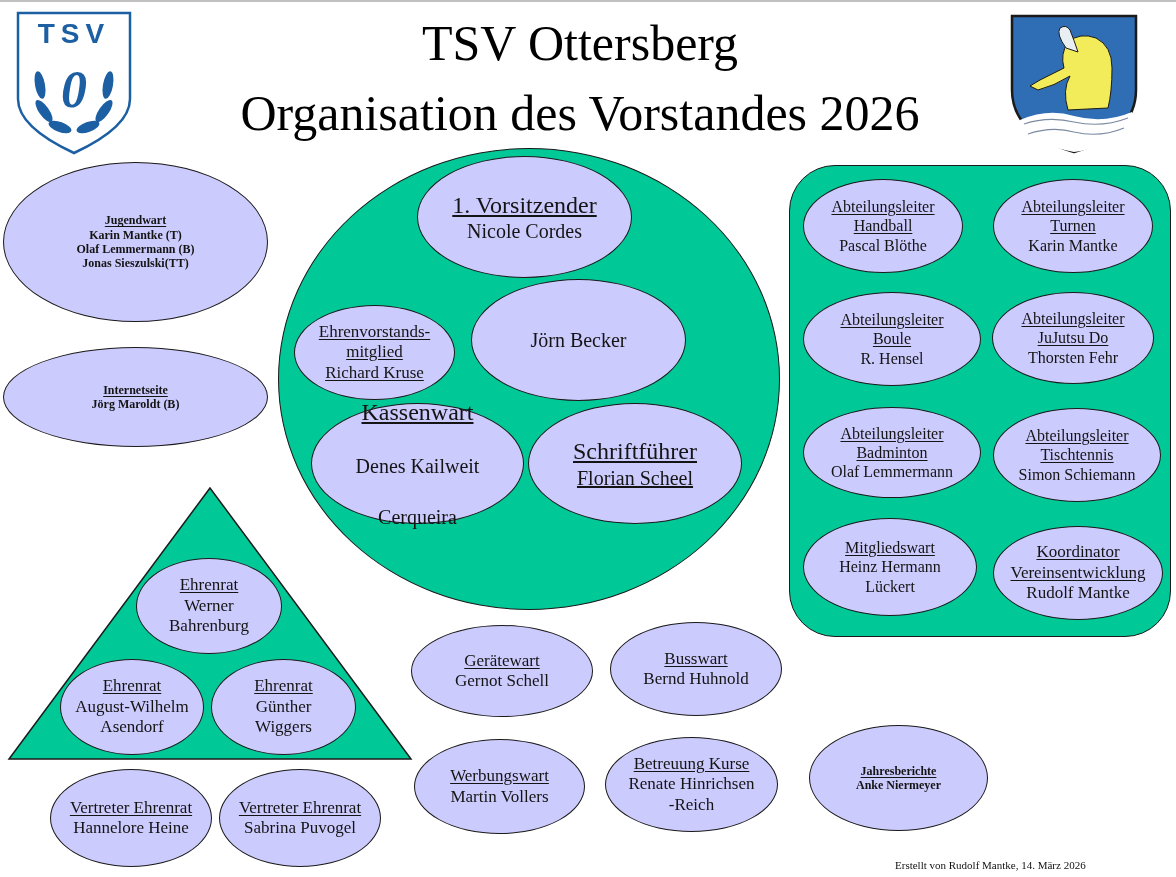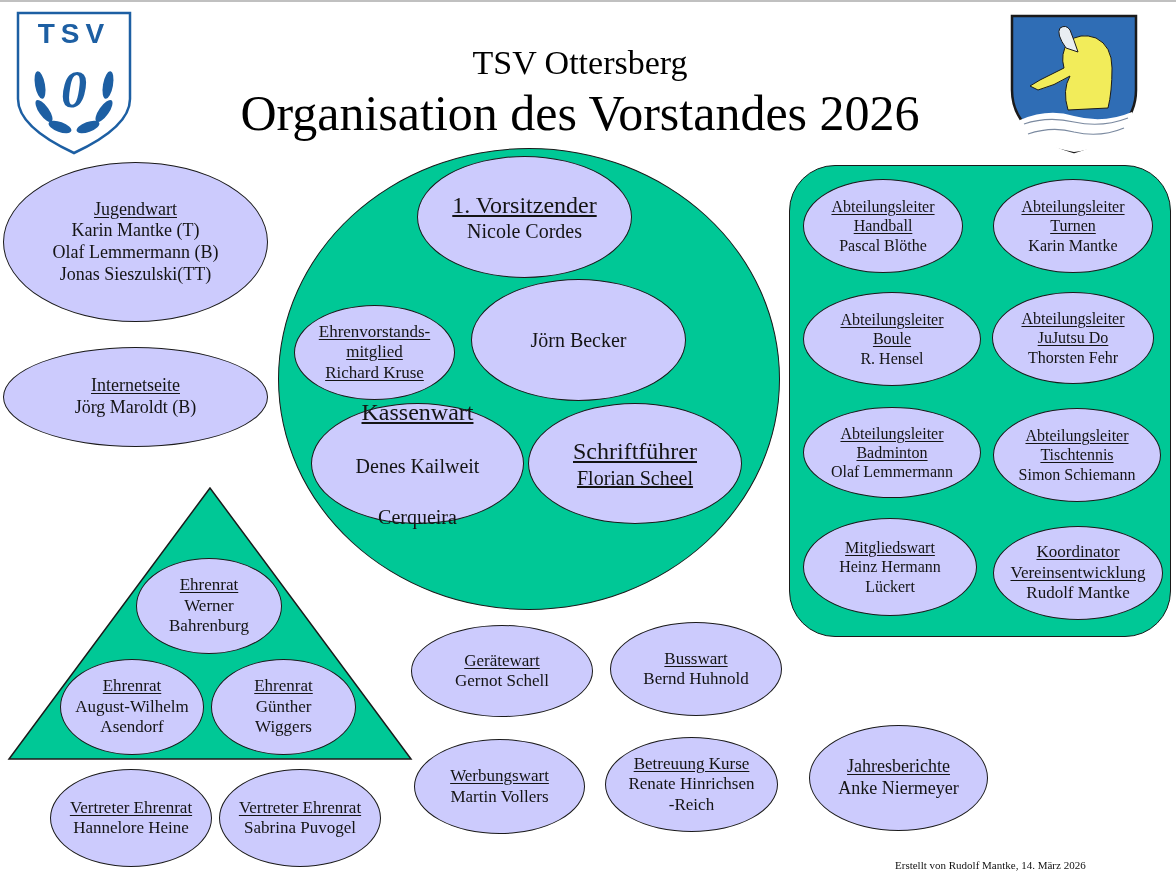--- a/index.html
+++ b/index.html
@@ -19,21 +19,21 @@
     }
     .title {
       position: absolute;
       left: 160px;
       width: 840px;
       text-align: center;
       color: #000;
       font-weight: normal;
       line-height: 1;
     }
-    .title-1 { top: 44px; font-size: 34px; }
+    .title-1 { top: 16px; font-size: 50px; }
     .title-2 { top: 86px; font-size: 50px; }
 
     .bg-shape {
       position: absolute;
       background: #00c896;
       border: 1.5px solid #1a1a1a;
       box-sizing: border-box;
     }
     .big-circle {
       left: 278px; top: 146px; width: 502px; height: 462px;
@@ -62,21 +62,21 @@
       justify-content: center;
       text-align: center;
       line-height: 1.2;
       white-space: nowrap;
       color: #141414;
     }
     .ellipse .role { text-decoration: underline; text-underline-offset: 2px; }
     .ellipse .name { text-decoration: none; }
     .ellipse .ul { text-decoration: underline; text-underline-offset: 2px; }
 
-    .fs-18 { font-size: 18px; }
+    .fs-18 { font-size: 12px; font-weight: bold; }
     .fs-17 { font-size: 17px; }
     .fs-16 { font-size: 16px; }
     .fs-15 { font-size: 17px; }
     .fs-22 { font-size: 22px; }
     .fs-20 { font-size: 20px; }
     .fs-24 { font-size: 24px; }
 
     .footer {
       position: absolute;
       left: 895px; top: 857px;

